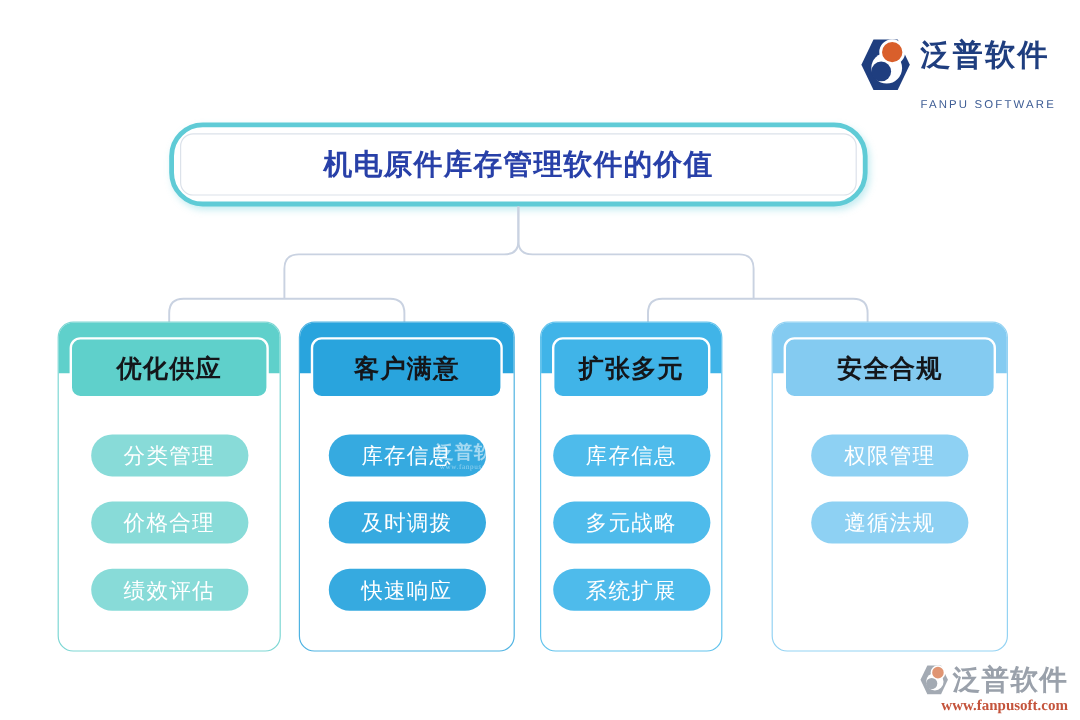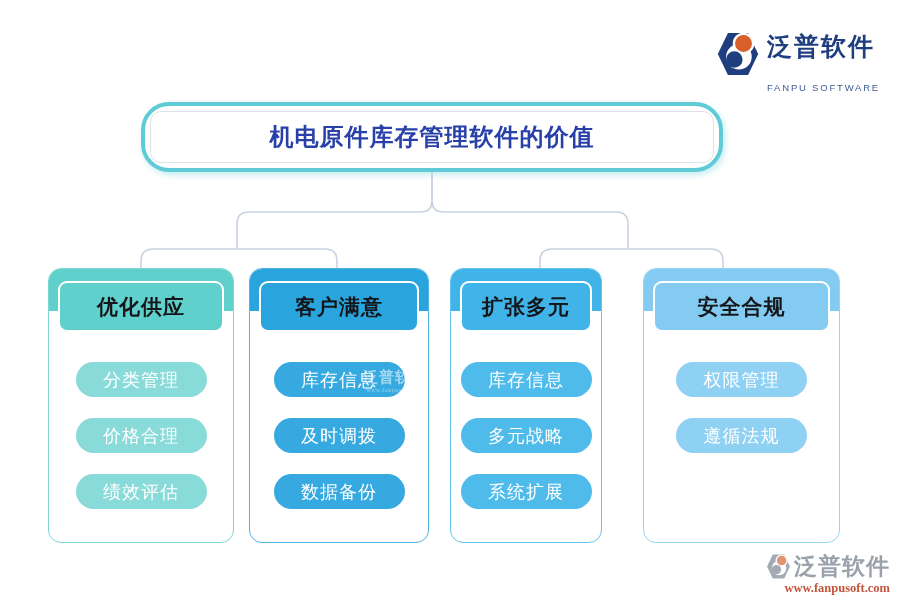--- a/index.html
+++ b/index.html
@@ -108,21 +108,21 @@
       <span>客户满意</span>
     </div>
     <div class="pills">
       <div class="pill">
           <span>库存信息</span>
         </div>
       <div class="pill">
           <span>及时调拨</span>
         </div>
       <div class="pill">
-          <span>数据备份</span>
+          <span>快速响应</span>
         </div>
     </div>
   </section>
 
   <section class="column" style="left: 450px; width: 152px; --band: #40B4E8; --pill: #4EBBEB; --border: #63C4ED;">
     <div class="band"></div>
     <div class="card-header">
       <span>扩张多元</span>
     </div>
     <div class="pills">

